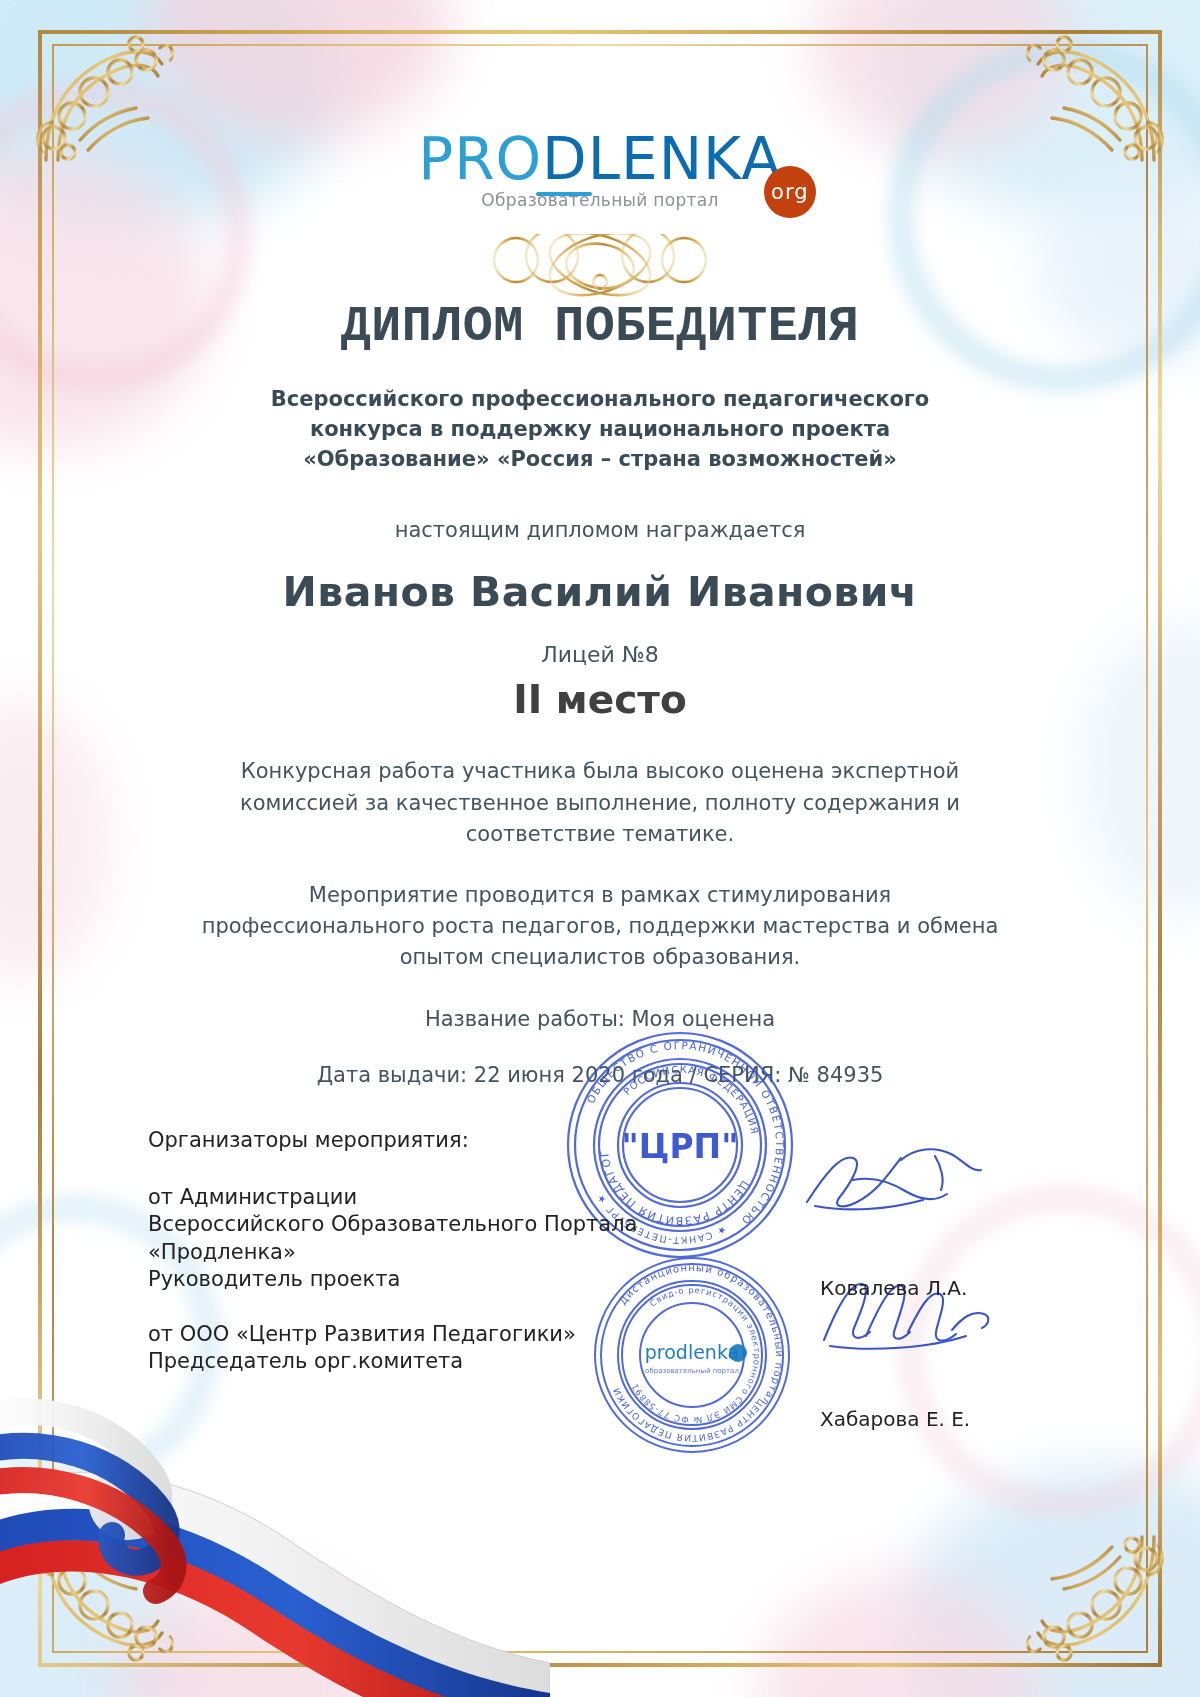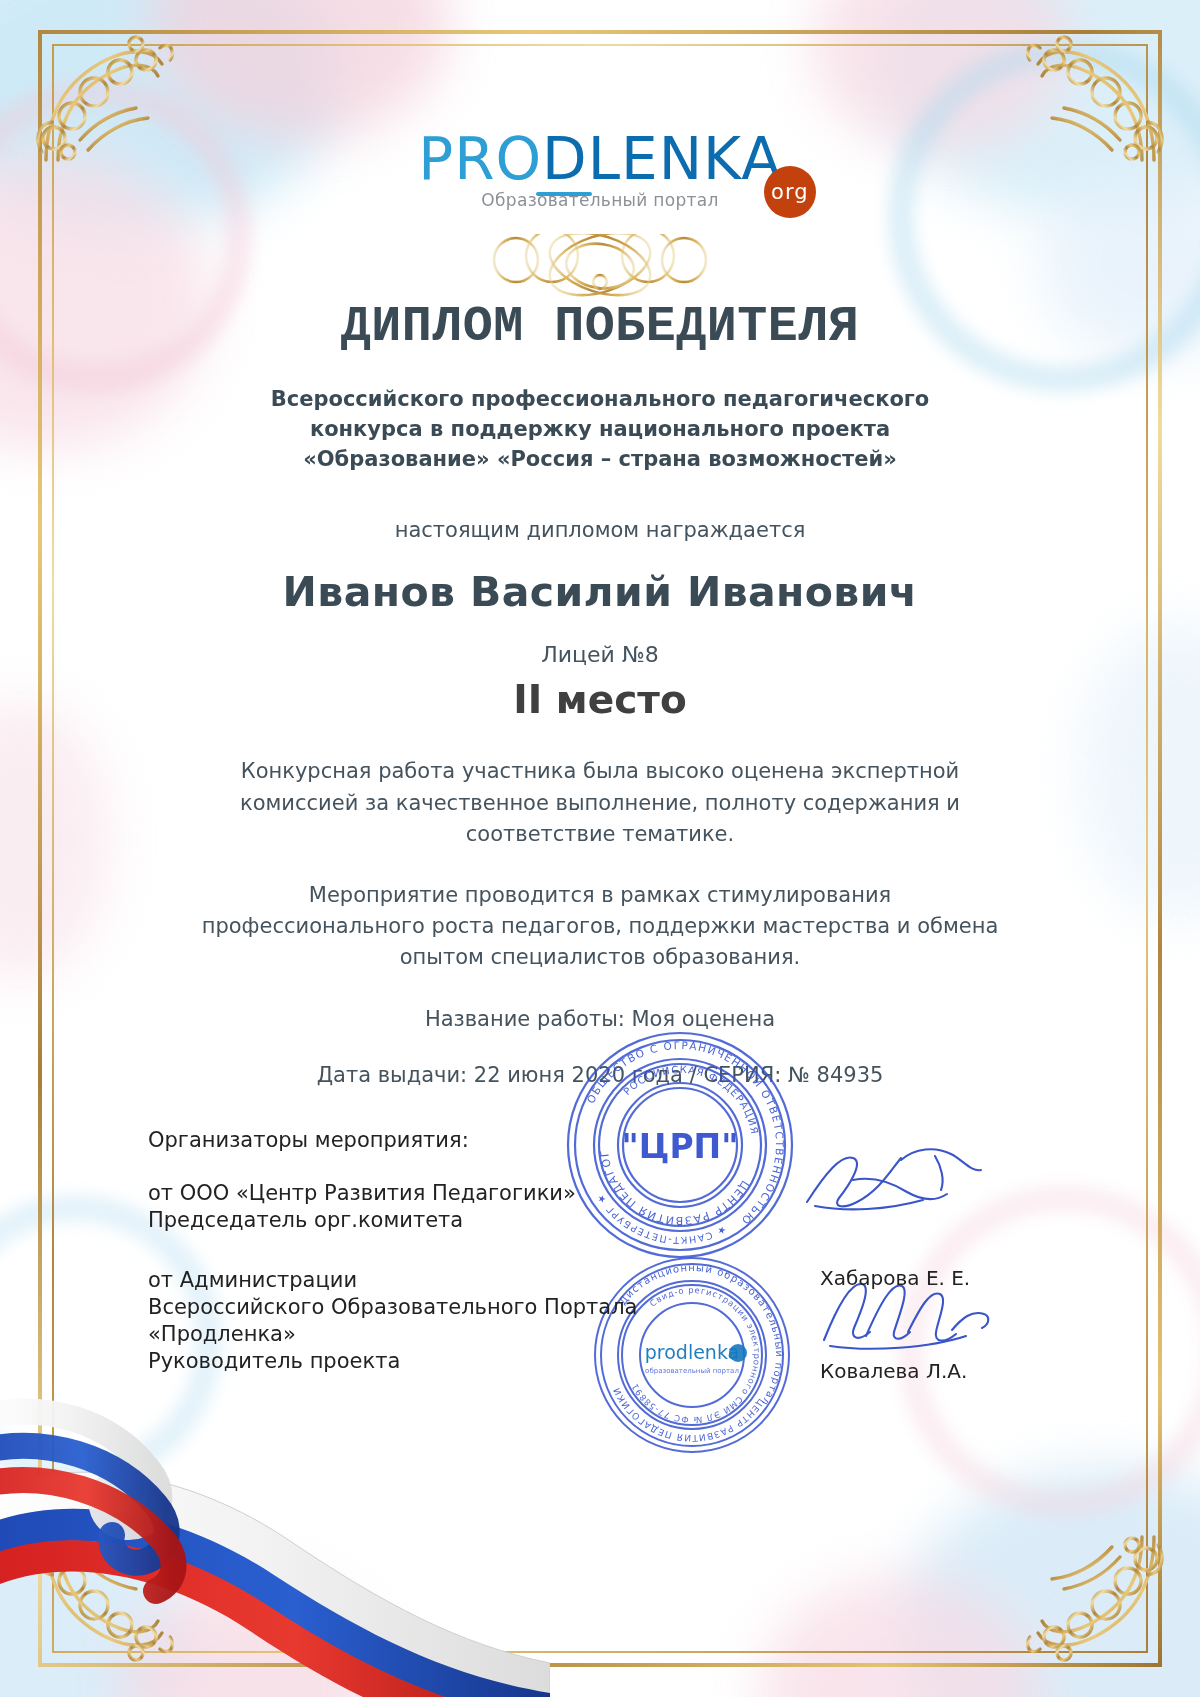--- a/index.html
+++ b/index.html
@@ -327,32 +327,32 @@
       <path d="M56,66 C70,34 82,12 92,16 C100,20 88,48 84,62 C82,70 90,72 100,62"></path>
       <path d="M98,62 C110,38 120,20 130,24 C138,28 128,50 126,62 C124,72 134,74 146,64"></path>
       <path d="M142,60 C152,48 162,40 174,44 C180,46 180,54 172,58"></path>
       <path d="M20,76 C60,82 120,78 156,66"></path>
     </g>
   </svg>
 
   <div class="footer">
     <div class="org-head">Организаторы мероприятия:</div>
 
-    <div class="sig-block">
-      <div class="sig-text"> от ООО «Центр Развития Педагогики»</div>
-      <div class="sig-text">Председатель орг.комитета</div>
-      <div class="sig-name n1">Хабарова Е. Е.</div>
-    </div>
-
     <div class="sig-block" style="margin-top:32px;">
       <div class="sig-text">от Администрации</div>
       <div class="sig-text">Всероссийского Образовательного Портала</div>
       <div class="sig-text">«Продленка»</div>
       <div class="sig-text">Руководитель проекта</div>
       <div class="sig-name n2" style="top:92px;">Ковалева Л.А.</div>
+    </div>
+
+    <div class="sig-block">
+      <div class="sig-text"> от ООО «Центр Развития Педагогики»</div>
+      <div class="sig-text">Председатель орг.комитета</div>
+      <div class="sig-name n1">Хабарова Е. Е.</div>
     </div>
   </div>
 
   <svg class="ribbon" viewBox="0 0 560 330">
     <defs>
       <linearGradient id="rw" x1="0" y1="0" x2="1" y2="0">
         <stop offset="0%" stop-color="#ffffff"></stop>
           <stop offset="50%" stop-color="#f2f2f2"></stop>
         <stop offset="100%" stop-color="#dcdcdc"></stop>
       </linearGradient>

